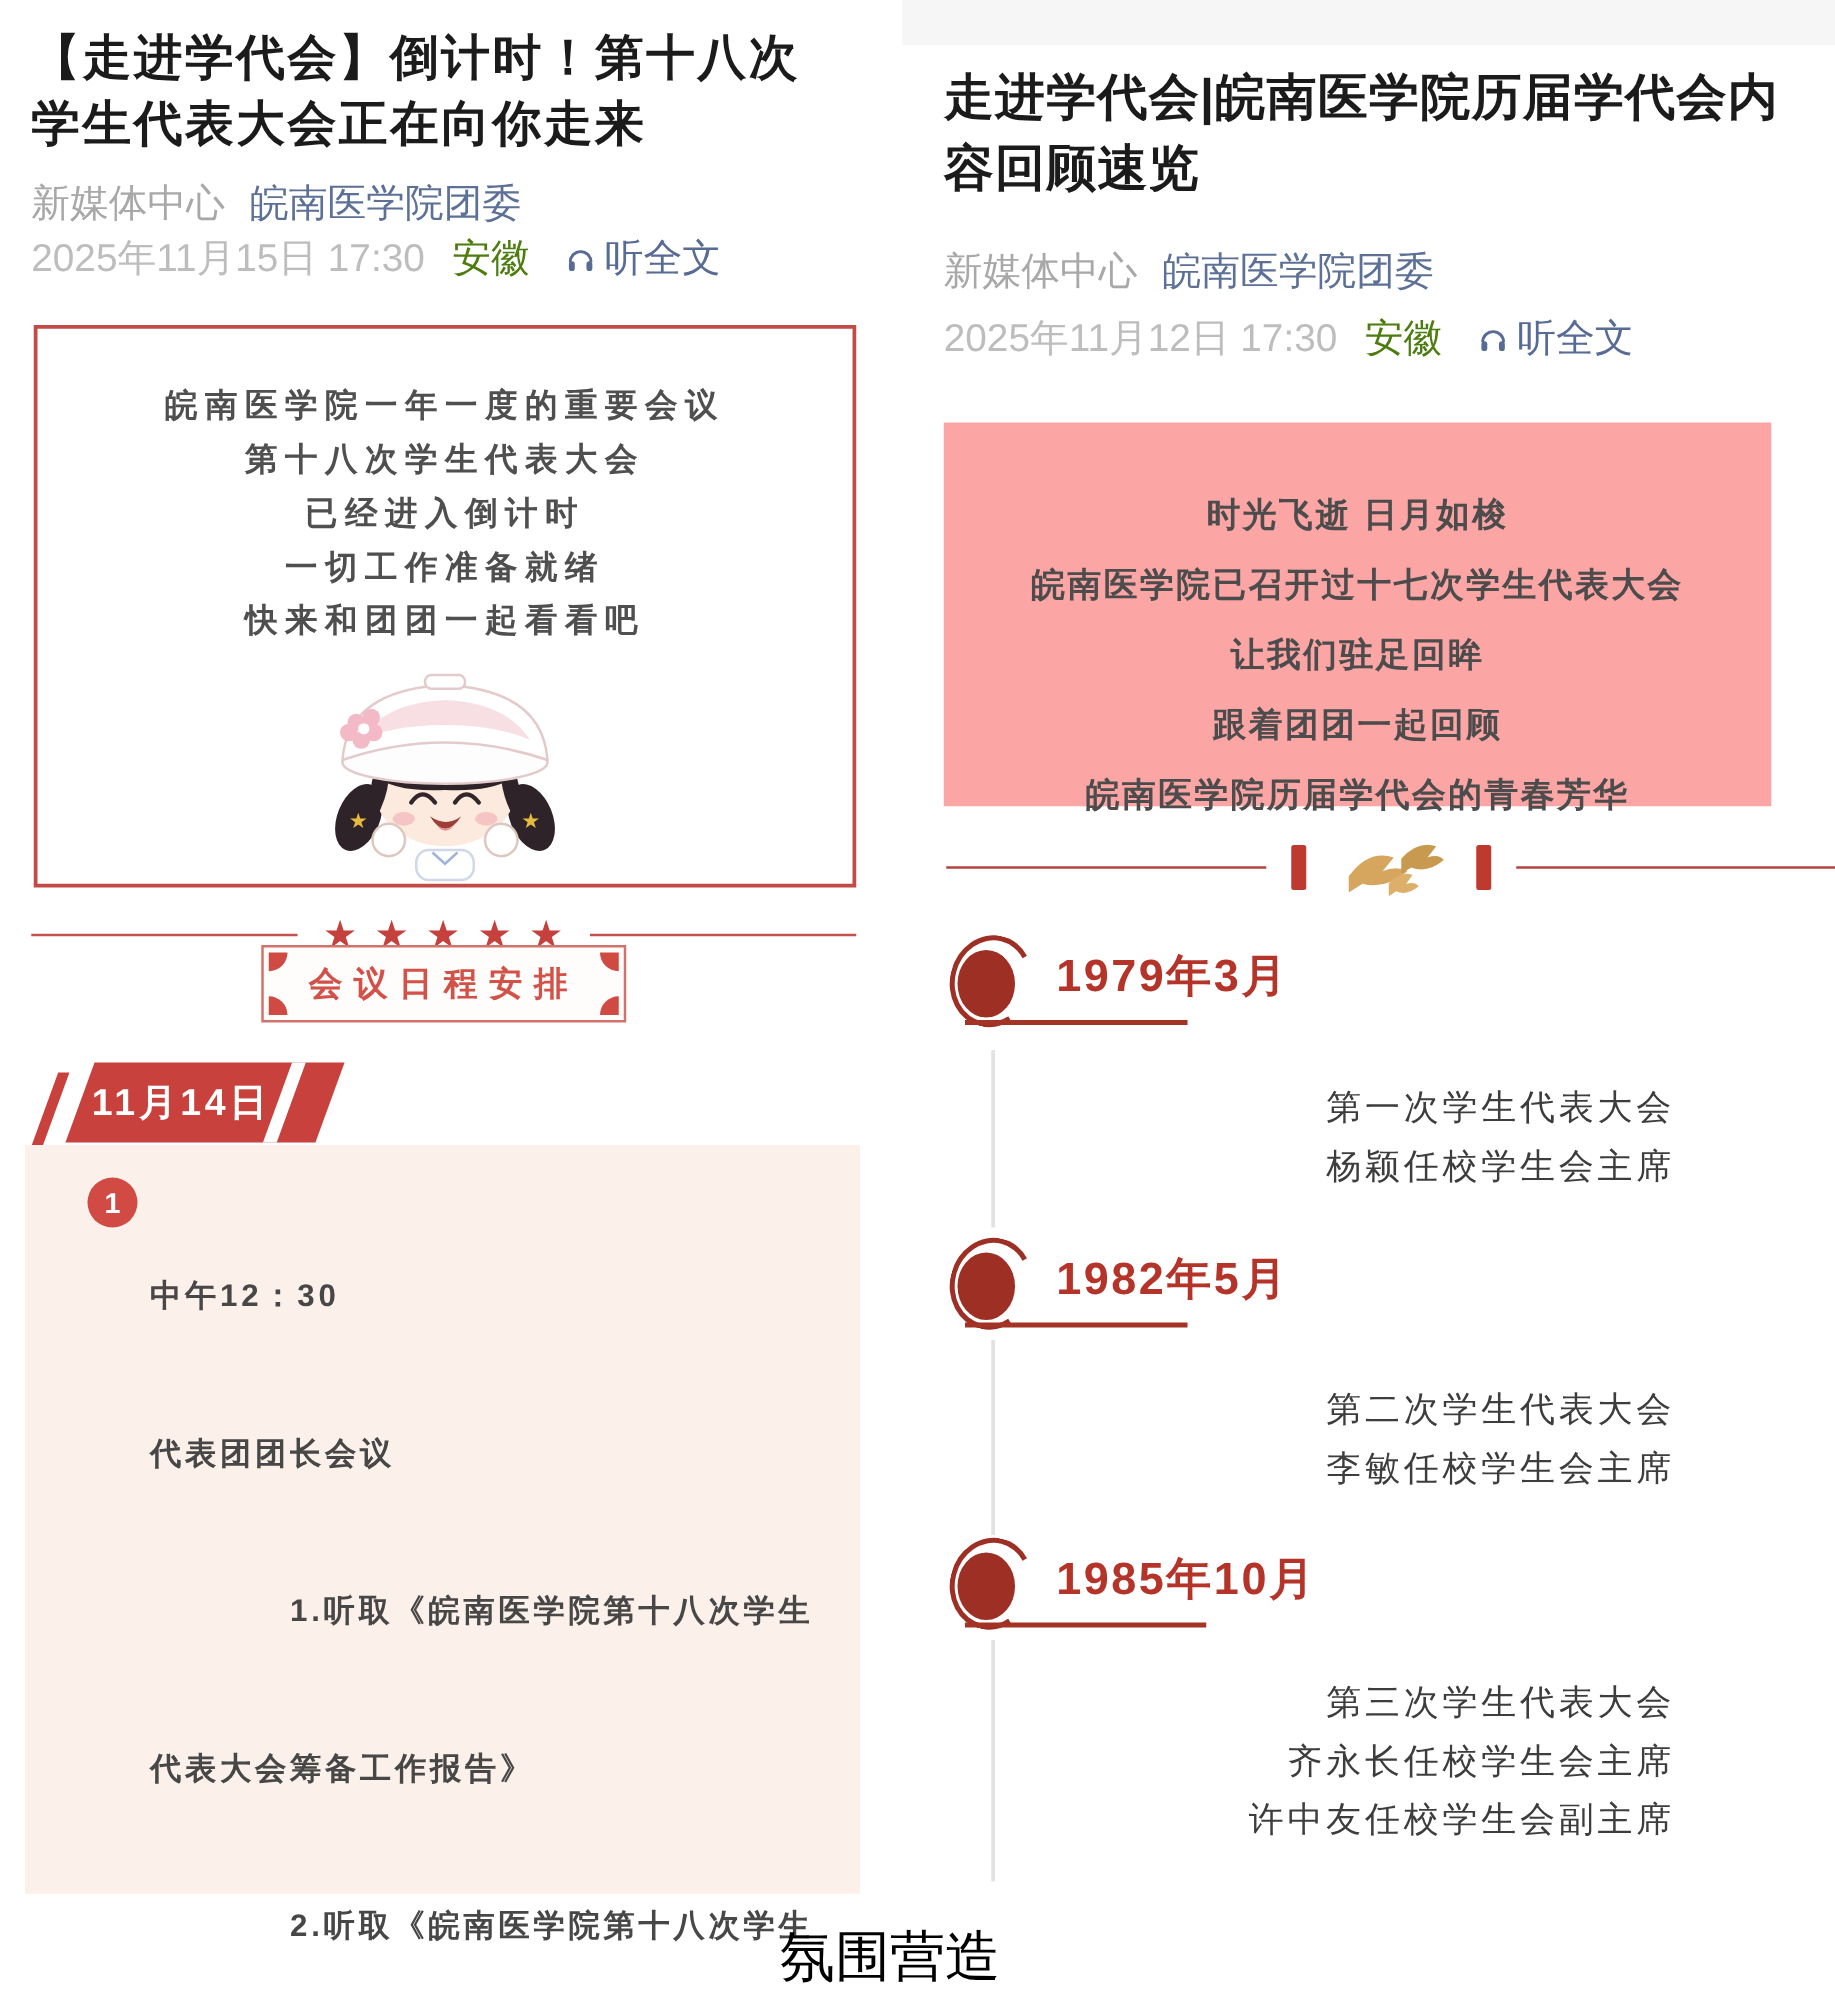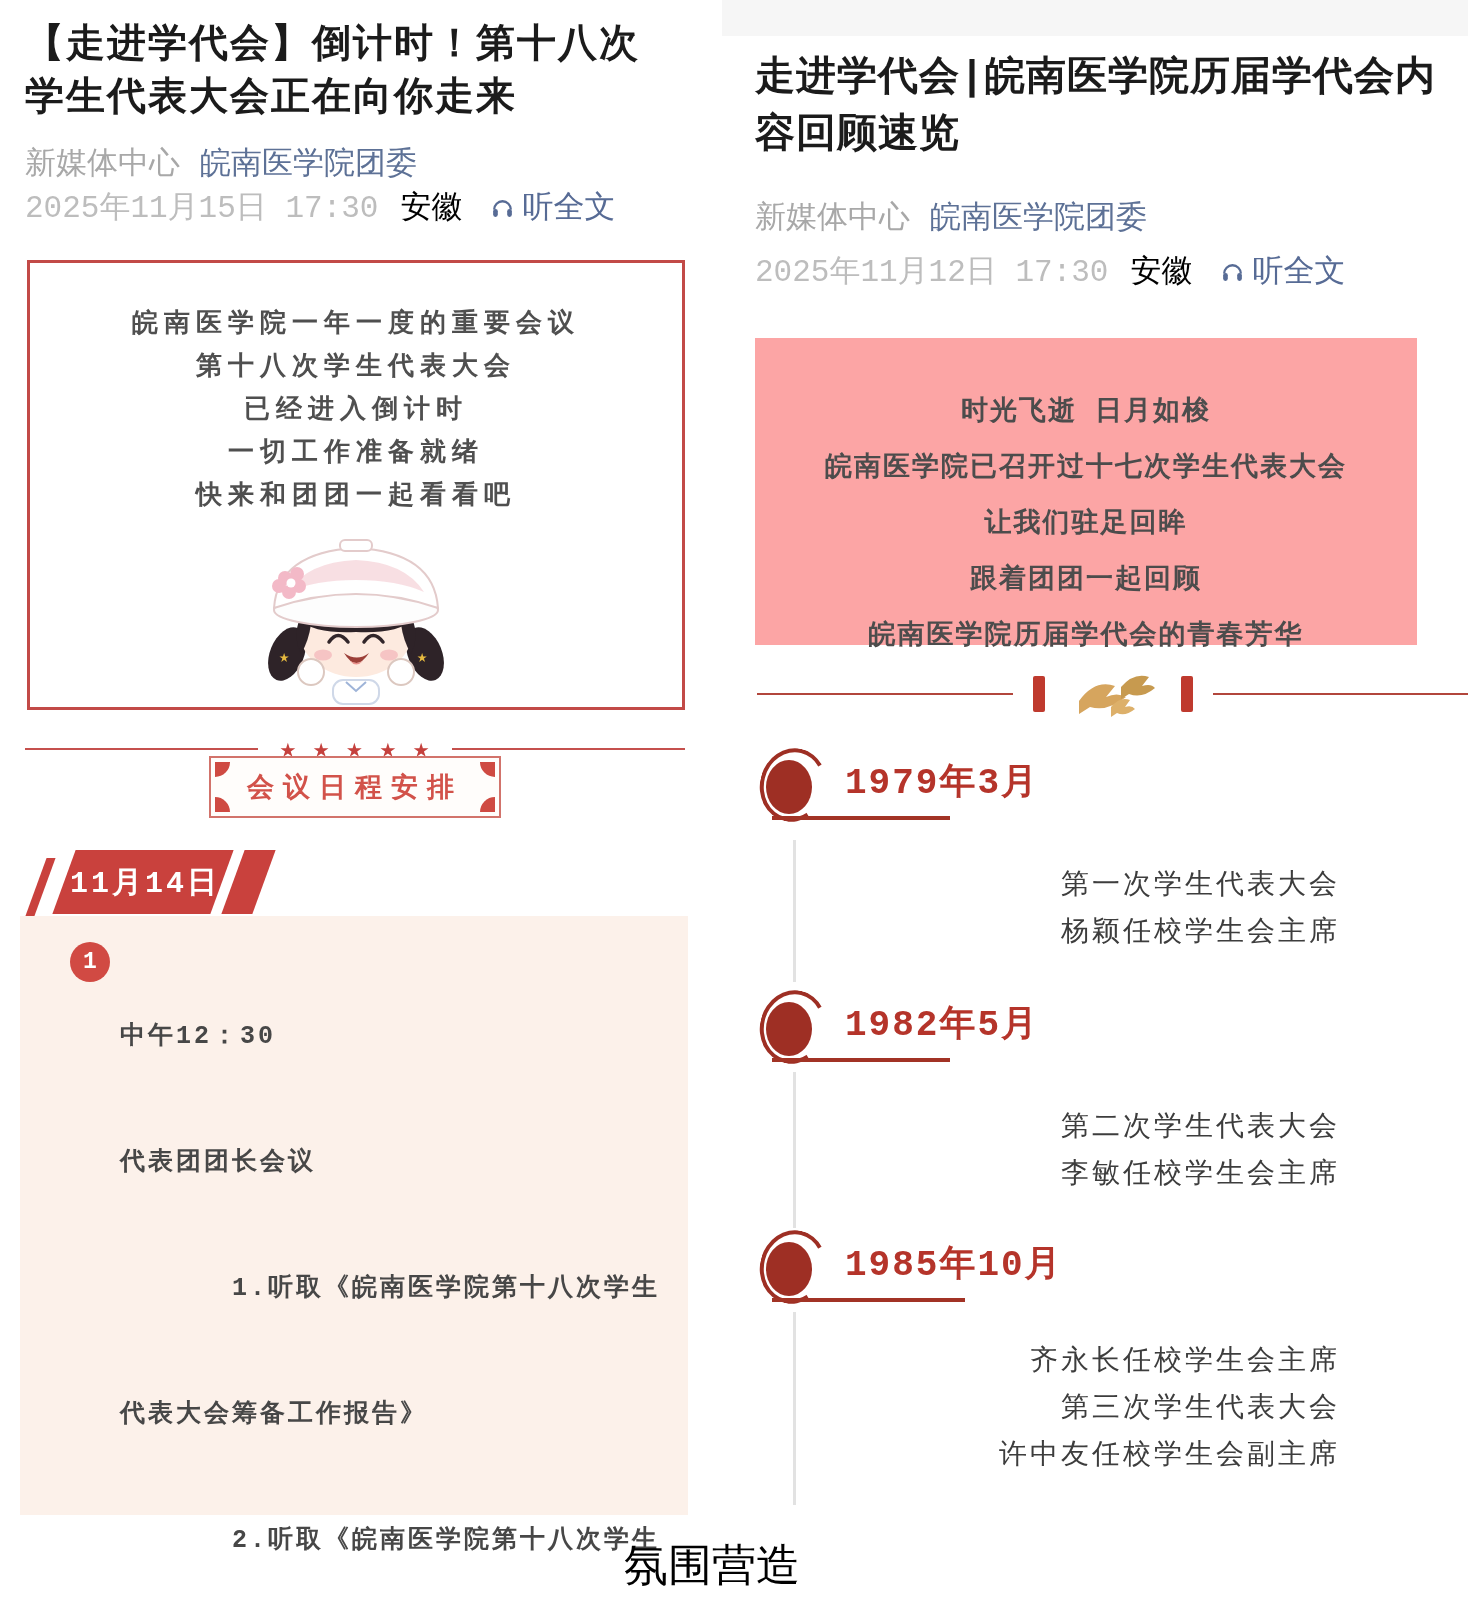--- a/index.html
+++ b/index.html
@@ -1,25 +1,25 @@
 <!DOCTYPE html>
 <html><head>
 <meta charset="utf-8">
 <style>
   html,body{margin:0;padding:0;background:#fff;}
   .page{position:relative;width:1468px;height:1608px;background:#ffffff;overflow:hidden;
-        font-family:Liberation Mono, monospace;}
+        font-family:Liberation Sans, sans-serif;}
 
   
   .a-title{position:absolute;font-weight:700;color:#1b1b1b;letter-spacing:2px;}
   .meta-row{position:absolute;font-size:31px;display:flex;align-items:center;white-space:nowrap;}
   .author{color:#a8a8a8;margin-right:20px;}
   .account{color:#5d7196;font-weight:500;cursor:pointer;}
   .m-date{color:#bdbdbd;}
-  .m-loc{color:#000000;margin-left:22px;}
+  .m-loc{color:#4d7c0f;margin-left:22px;}
   .listen{color:#576b95;margin-left:28px;display:inline-flex;align-items:center;gap:7px;cursor:pointer;}
 
   
   .l-title{left:25px;top:20px;width:645px;font-size:39px;line-height:53px;}
   .l-meta1{left:25px;top:142px;}
   .l-meta2{left:25px;top:186px;}
   .intro-box{position:absolute;left:27px;top:260px;width:658px;height:450px;border:3px solid #c24a47;
              box-sizing:border-box;text-align:center;padding-top:40px;}
   .intro-line{font-size:26px;font-weight:700;color:#4f4f4f;line-height:43px;letter-spacing:6px;}
   .mascot{margin-top:4px;}
@@ -246,20 +246,20 @@
   <div class="tl-entry" style="top:1104px;">
     <div>第二次学生代表大会</div>
     <div>李敏任校学生会主席</div>
   </div>
 
   <div class="tl-ring" style="left:760px;top:1230px;"></div>
   <div class="tl-dot" style="left:766px;top:1242px;"></div>
   <div class="tl-date" style="left:845px;top:1239px;">1985年10月</div>
   <div class="tl-underline" style="left:772px;top:1298px;width:193px;"></div>
   <div class="tl-entry" style="top:1338px;">
+    <div>第三次学生代表大会</div>
     <div>齐永长任校学生会主席</div>
-    <div>第三次学生代表大会</div>
     <div>许中友任校学生会副主席</div>
   </div>
 
   <div class="caption">氛围营造</div>
 
 </div>
 
 </body></html>

